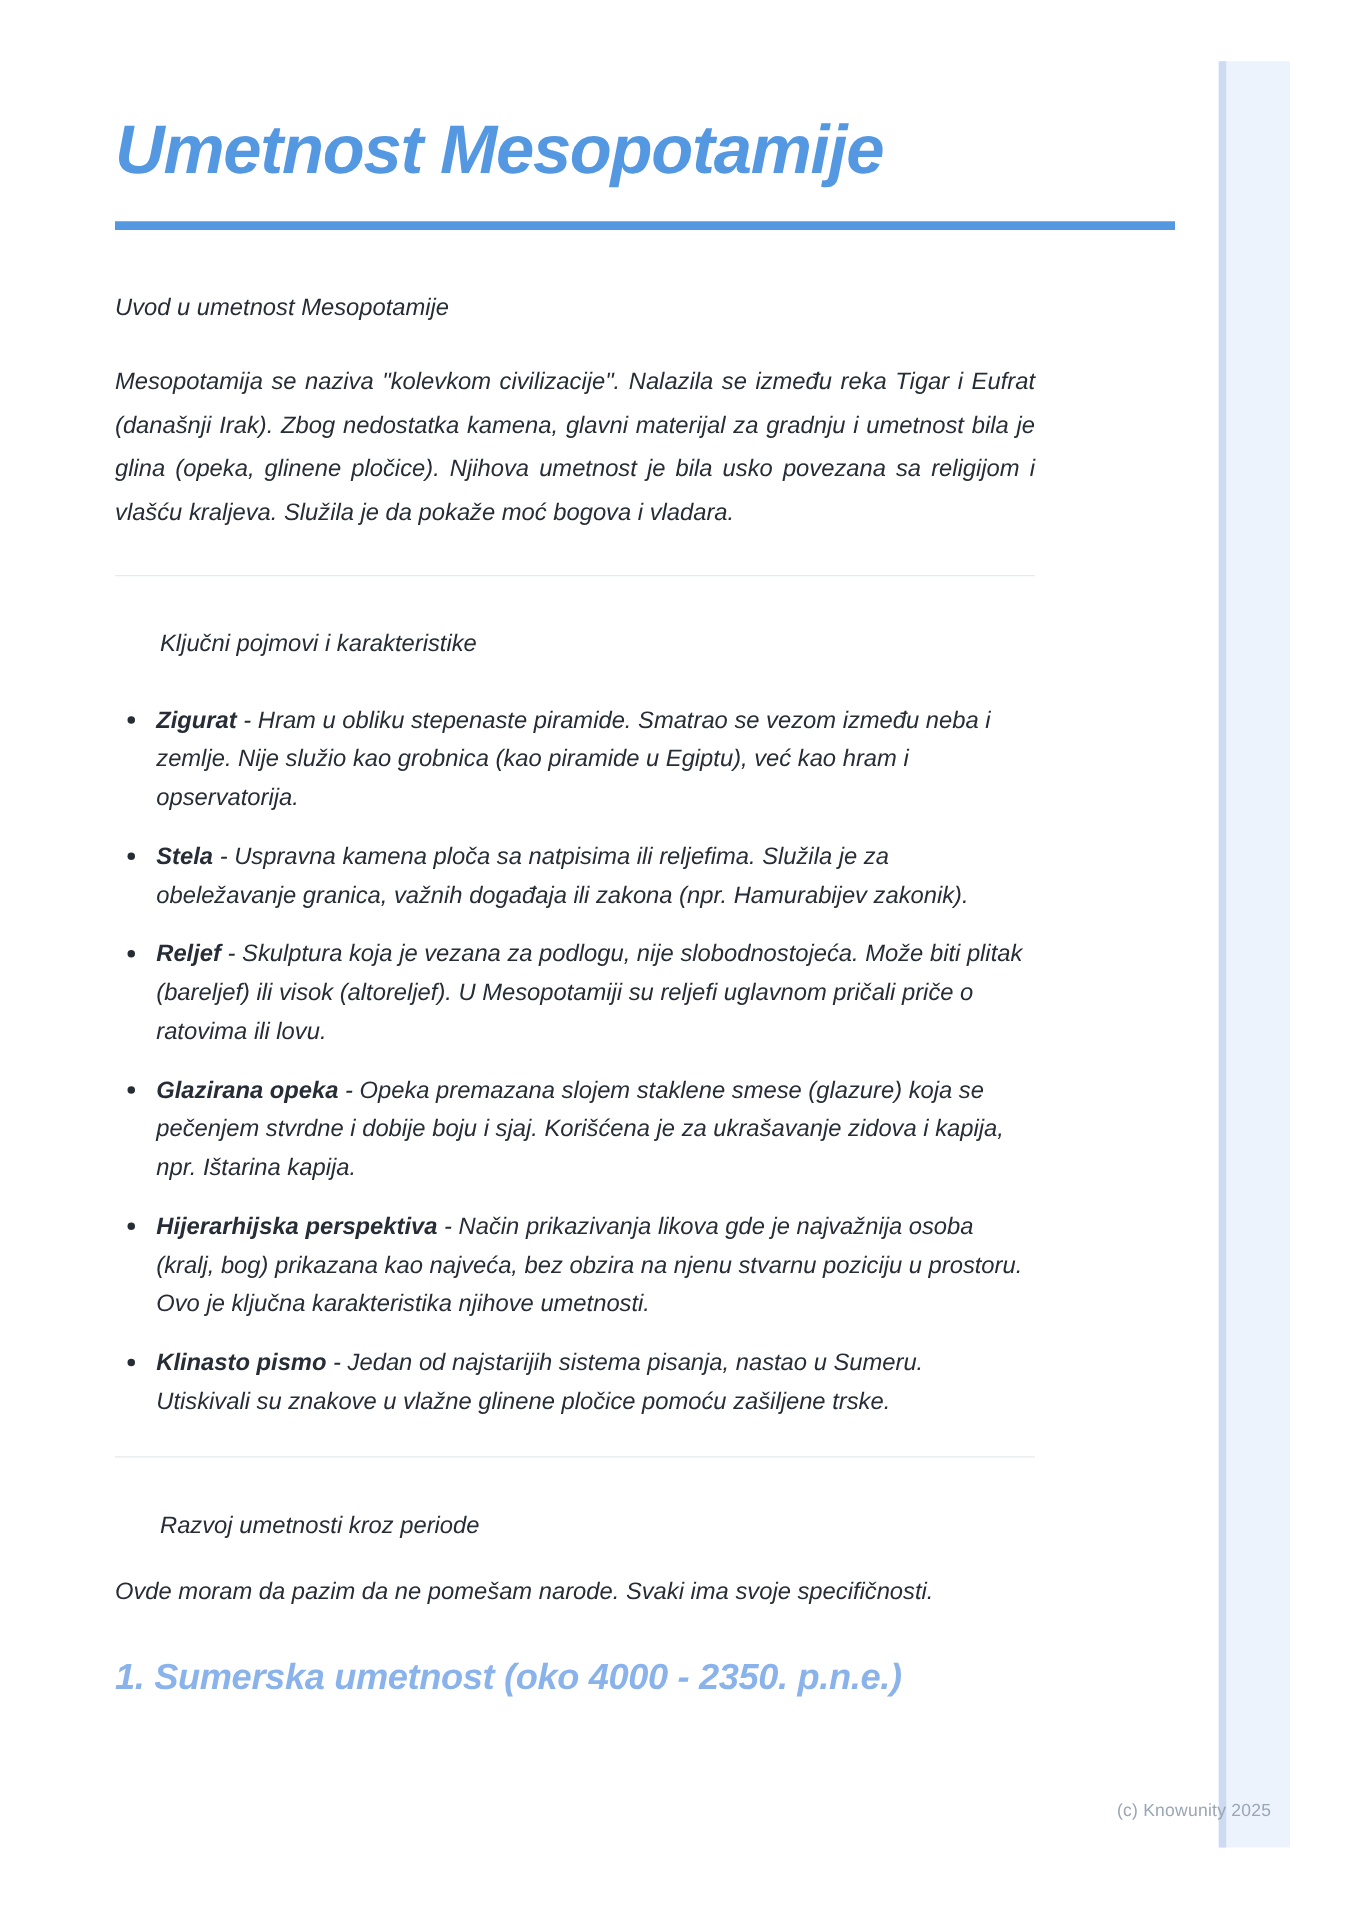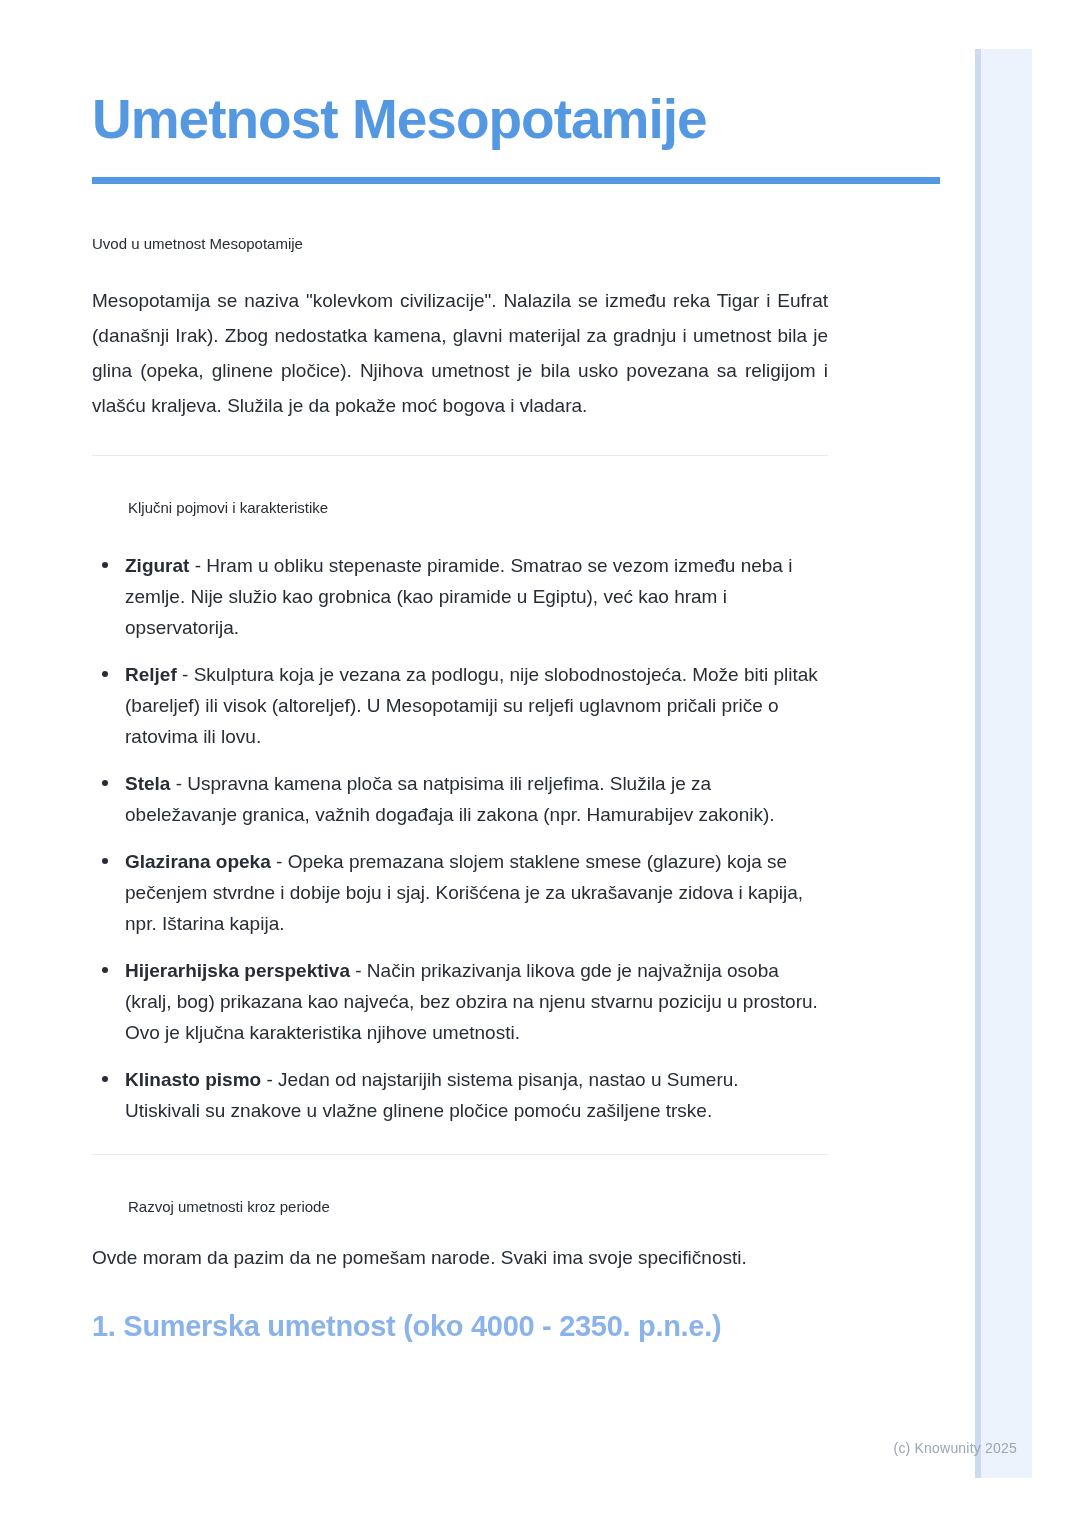--- a/index.html
+++ b/index.html
@@ -24,41 +24,42 @@
     border-left: 6px solid var(--strip-border, #ccdaf2);
     z-index: 0;
   }
 
   .content {
     position: absolute;
     left: 92px;
     top: 0;
     width: 848px;
     z-index: 1;
+    font-style: italic;
   }
 
   h1.doc-title {
     margin: 88px 0 0 0;
     font-size: 55px;
     font-weight: bold;
     letter-spacing: -1px;
     line-height: 1.15;
     color: var(--accent, #5598e2);
   }
 
   .title-rule {
     margin-top: 26px;
     width: 848px;
     height: 7px;
     background: var(--accent, #5598e2);
   }
 
   .section-label {
     margin: 50px 0 0 0;
-    font-size: 15px;
+    font-size: 19px;
     line-height: 1.35;
     color: var(--text, #272d36);
   }
   .section-label.tight { margin-top: 42px; margin-left: 36px; }
 
   .intro-para {
     margin: 28px 0 0 0;
     width: 736px;
     font-size: 19px;
     line-height: 35px;
@@ -145,24 +146,24 @@
 
     <hr class="divider">
 
     <p class="section-label tight">Ključni pojmovi i karakteristike</p>
 
     <ul class="terms-list">
       <li>
         <span class="dot"></span><span class="term">Zigurat</span><span> - </span><span>Hram u obliku stepenaste piramide. Smatrao se vezom između neba i zemlje. Nije služio kao grobnica (kao piramide u Egiptu), već kao hram i opservatorija.</span>
       </li>
       <li>
-        <span class="dot"></span><span class="term">Reljef</span><span> - </span><span>Skulptura koja je vezana za podlogu, nije slobodnostojeća. Može biti plitak (bareljef) ili visok (altoreljef). U Mesopotamiji su reljefi uglavnom pričali priče o ratovima ili lovu.</span>
+        <span class="dot"></span><span class="term">Stela</span><span> - </span><span>Uspravna kamena ploča sa natpisima ili reljefima. Služila je za obeležavanje granica, važnih događaja ili zakona (npr. Hamurabijev zakonik).</span>
       </li>
       <li>
-        <span class="dot"></span><span class="term">Stela</span><span> - </span><span>Uspravna kamena ploča sa natpisima ili reljefima. Služila je za obeležavanje granica, važnih događaja ili zakona (npr. Hamurabijev zakonik).</span>
+        <span class="dot"></span><span class="term">Reljef</span><span> - </span><span>Skulptura koja je vezana za podlogu, nije slobodnostojeća. Može biti plitak (bareljef) ili visok (altoreljef). U Mesopotamiji su reljefi uglavnom pričali priče o ratovima ili lovu.</span>
       </li>
       <li>
         <span class="dot"></span><span class="term">Glazirana opeka</span><span> - </span><span>Opeka premazana slojem staklene smese (glazure) koja se pečenjem stvrdne i dobije boju i sjaj. Korišćena je za ukrašavanje zidova i kapija, npr. Ištarina kapija.</span>
       </li>
       <li>
         <span class="dot"></span><span class="term">Hijerarhijska perspektiva</span><span> - </span><span>Način prikazivanja likova gde je najvažnija osoba (kralj, bog) prikazana kao najveća, bez obzira na njenu stvarnu poziciju u prostoru. Ovo je ključna karakteristika njihove umetnosti.</span>
       </li>
       <li>
         <span class="dot"></span><span class="term">Klinasto pismo</span><span> - </span><span>Jedan od najstarijih sistema pisanja, nastao u Sumeru. Utiskivali su znakove u vlažne glinene pločice pomoću zašiljene trske.</span>
       </li>

